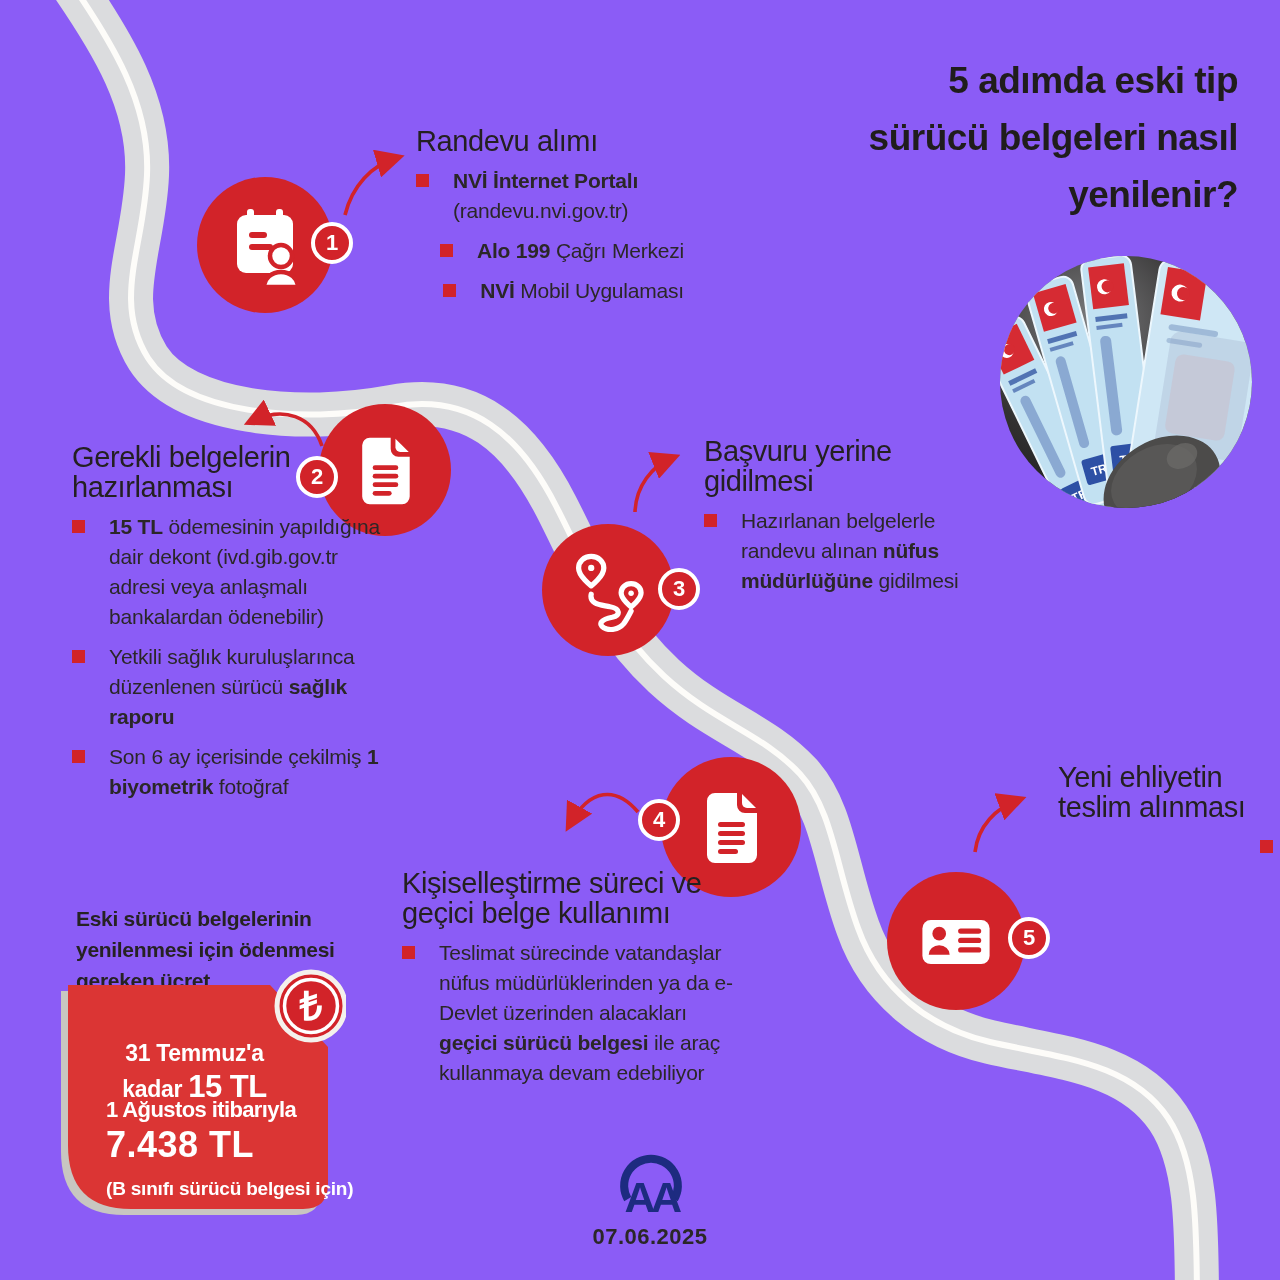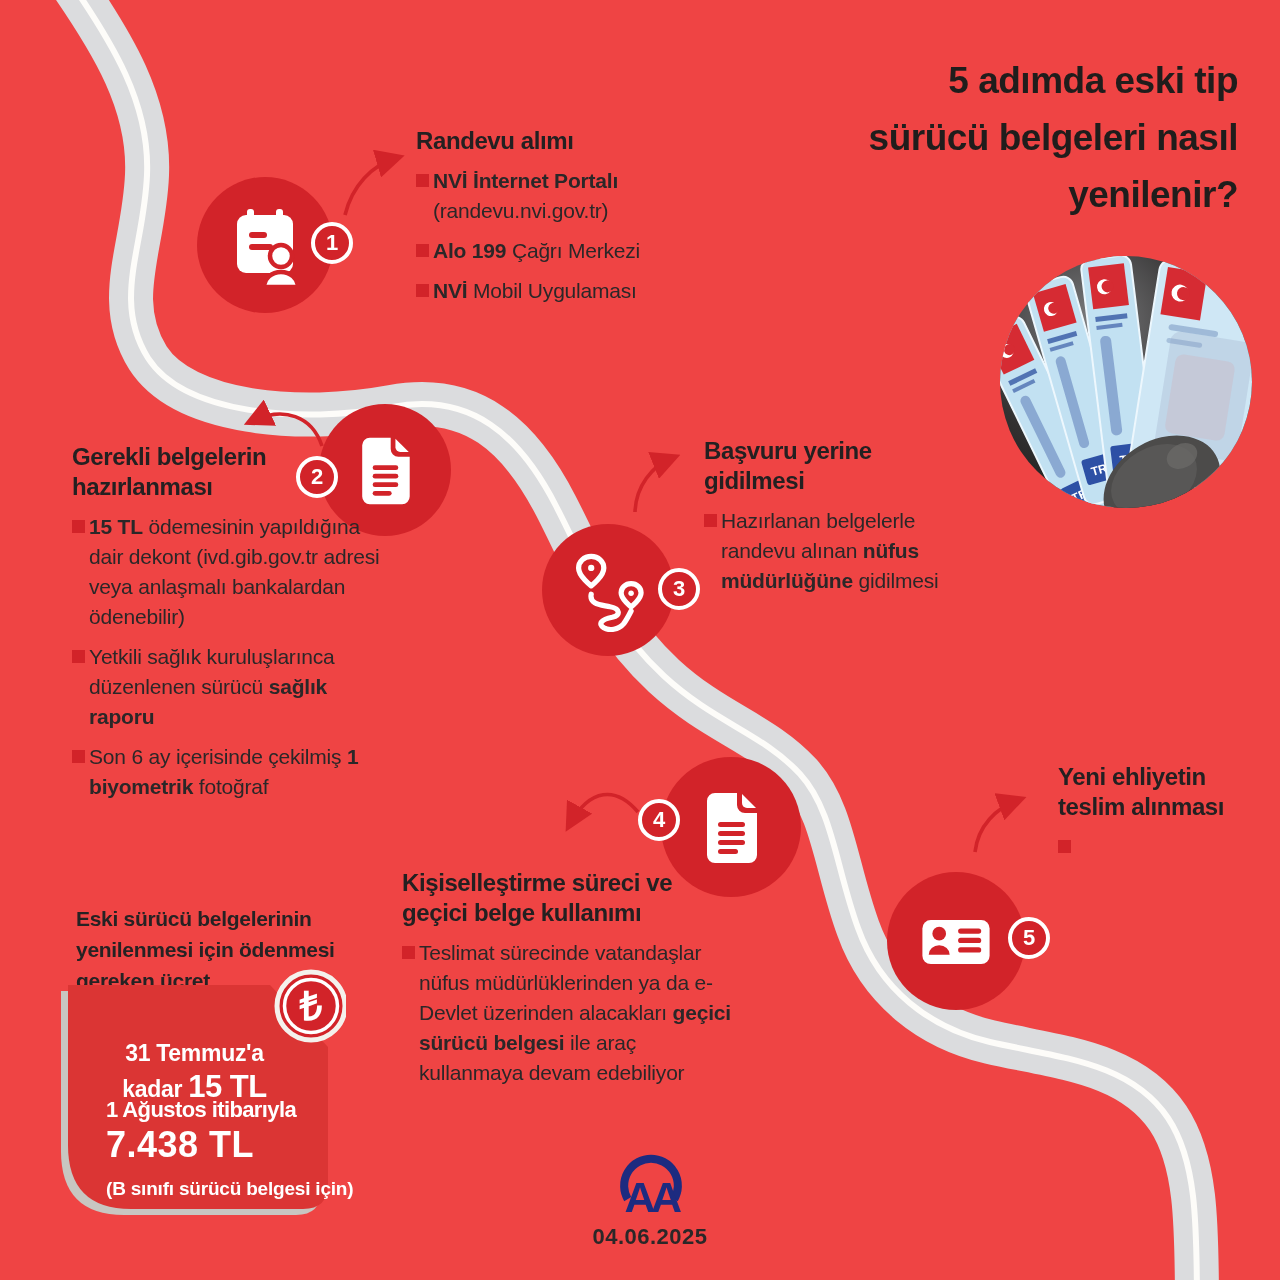--- a/index.html
+++ b/index.html
@@ -1,33 +1,33 @@
 <!DOCTYPE html>
 <html><head>
 <meta charset="utf-8">
 <style>
   html,body{margin:0;padding:0;background:#f4f1ec;font-family:"Liberation Sans",sans-serif;}
-  #stage{position:relative;width:1280px;height:1280px;background:#ef4444;overflow:hidden;color:#262223;}
+  #stage{position:relative;width:1280px;height:1280px;background:#8b5cf6;overflow:hidden;color:#262223;}
   .abs{position:absolute;}
   svg{display:block;}
   .layer{position:absolute;left:0;top:0;pointer-events:none;}
 
   .main-title{position:absolute;left:590px;top:52px;width:648px;text-align:right;
     font-size:37px;line-height:57px;font-weight:800;letter-spacing:-0.5px;color:#201d1c;}
 
   .step-circle{position:absolute;border-radius:50%;background:#d22329;
     display:flex;align-items:center;justify-content:center;}
   .badge{position:absolute;width:34px;height:34px;border:4px solid #ffffff;background:#d22329;
     border-radius:50%;display:flex;align-items:center;justify-content:center;
     color:#fff;font-weight:700;font-size:22px;}
 
   .step-text{position:absolute;}
-  .step-title{margin:0 0 10px 0;font-size:24px;font-weight:700;line-height:30px;
+  .step-title{margin:0 0 10px 0;font-size:29px;font-weight:400;line-height:30px;
     letter-spacing:-0.4px;color:#242021;}
-  .bullet{display:flex;gap:4px;margin-bottom:10px;}
+  .bullet{display:flex;gap:24px;margin-bottom:10px;justify-content:flex-end;}
   .sq{flex:0 0 13px;width:13px;height:13px;background:#d22329;margin-top:8px;}
   .bullet p{margin:0;font-size:21px;line-height:30px;letter-spacing:-0.2px;color:#2b2728;}
   .b{font-weight:700;}
 
   .fee-heading{position:absolute;left:76px;top:903px;width:300px;
     font-size:21px;font-weight:700;line-height:31px;letter-spacing:-0.3px;color:#27232
 
 3;}
   .fee-p1{position:absolute;left:97px;top:1013px;width:195px;color:#fff;
     font-size:23px;font-weight:700;line-height:34px;letter-spacing:-0.3px;text-align:center;}
@@ -266,21 +266,21 @@
   <div class="fee-p2">
     <div class="l1">1 Ağustos itibarıyla</div>
     <div class="amount">7.438 TL</div>
     <div class="note">(B sınıfı sürücü belgesi için)</div>
   </div>
 
   <svg class="abs" style="left:608px;top:1146px" width="86" height="74" viewBox="0 0 96 80">
     <path d="M 22,58 A 30,30 0 1 1 74,58" fill="none" stroke="#1d2b80" stroke-width="9"></path>
     <text x="48" y="72" text-anchor="middle" font-size="48" font-weight="bold" fill="#1d2b80" letter-spacing="-5" font-family="Liberation Sans, sans-serif">AA</text>
   </svg>
-  <div class="footer-date">04.06.2025</div>
+  <div class="footer-date">07.06.2025</div>
 
   <svg class="layer" width="1280" height="1280" viewBox="0 0 1280 1280">
     <defs>
       <marker id="ah" markerWidth="8" markerHeight="8" refX="5.5" refY="4" orient="auto">
         <path d="M0,0 L8,4 L0,8 Z" fill="#d22329"></path>
       </marker>
     </defs>
     <path d="M 345,215 C 352,186 372,165 396,158" fill="none" stroke="#d22329" stroke-width="3.6" marker-end="url(#ah)"></path>
     <path d="M 322,446 C 312,416 284,406 252,421" fill="none" stroke="#d22329" stroke-width="3.6" marker-end="url(#ah)"></path>
     <path d="M 635,512 C 636,486 652,466 672,458" fill="none" stroke="#d22329" stroke-width="3.6" marker-end="url(#ah)"></path>

